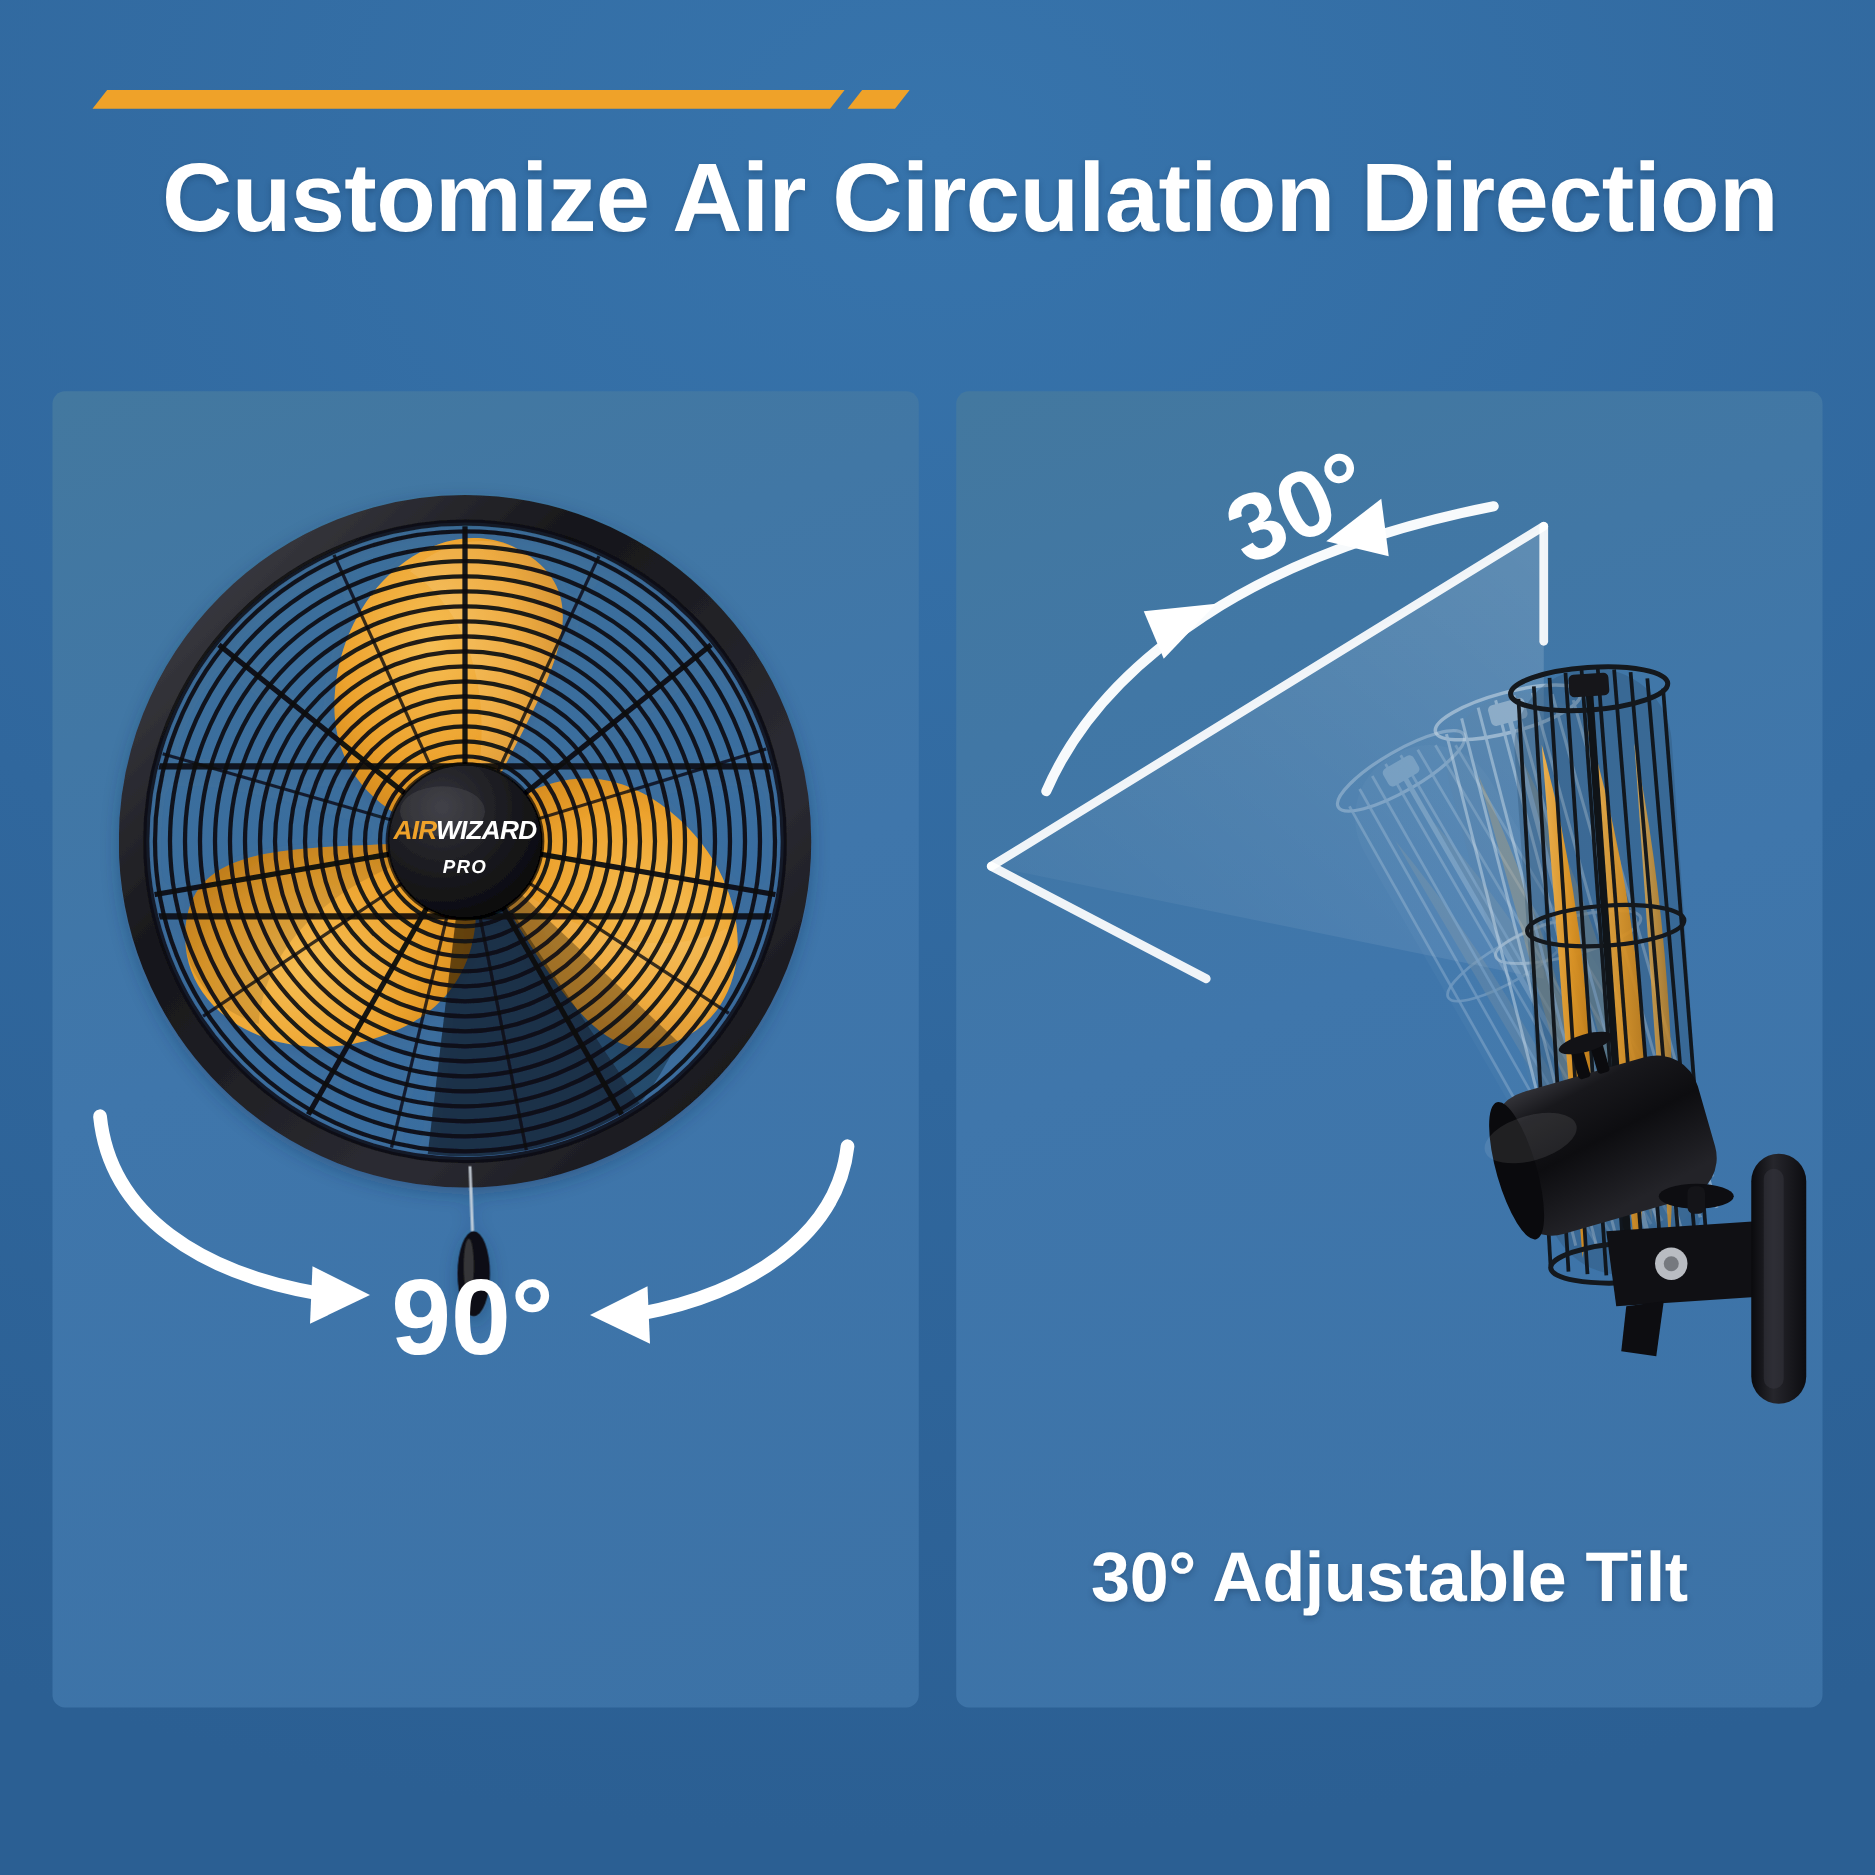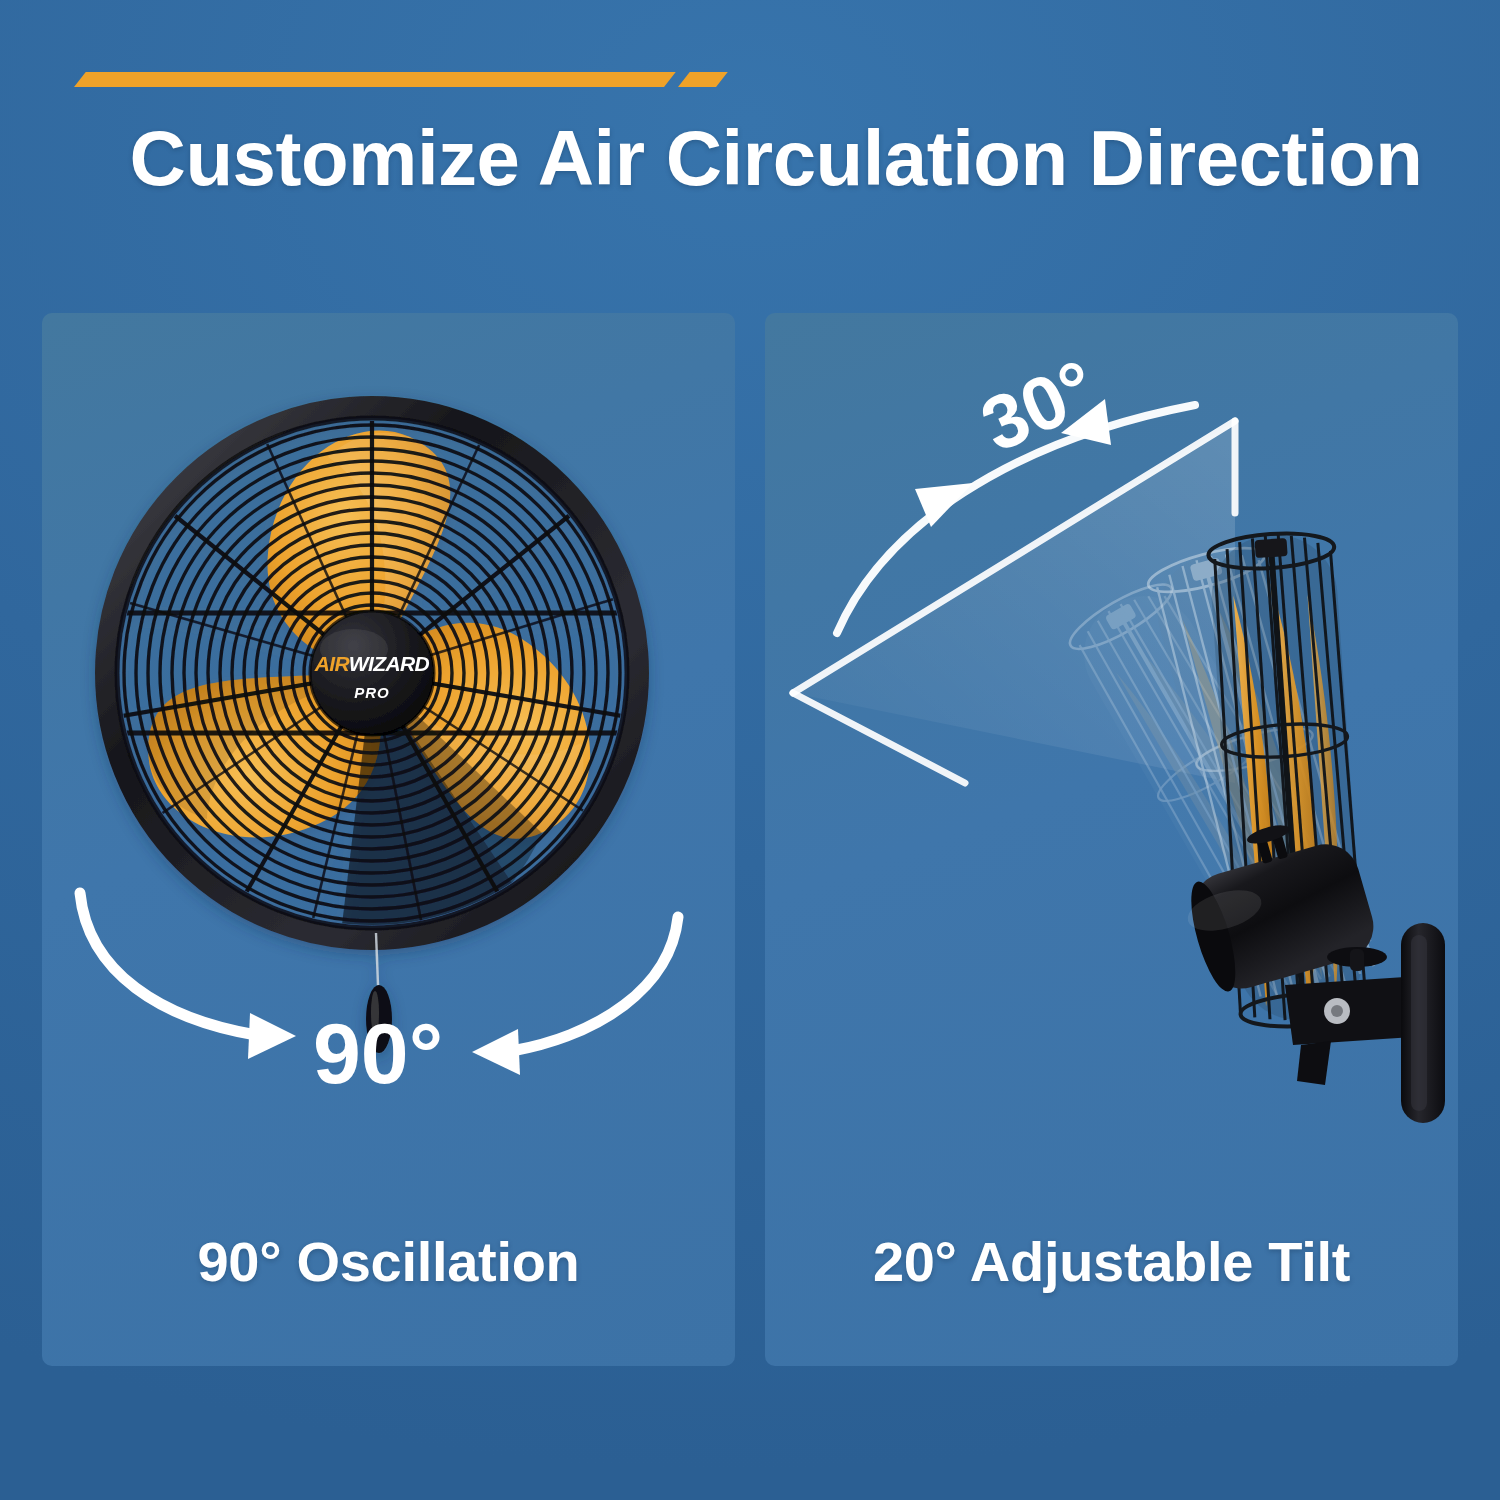--- a/index.html
+++ b/index.html
@@ -228,21 +228,20 @@
             <path d="M 208,700 L 254,723 L 206,746 Z" fill="#ffffff"></path>
 
             <path d="M 636,604 C 628,676 556,722 470,738" fill="none" stroke="#ffffff" stroke-width="11" stroke-linecap="round"></path>
             <path d="M 476,716 L 430,739 L 478,762 Z" fill="#ffffff"></path>
 
             <text x="336" y="770" text-anchor="middle" fill="#ffffff" font-family="Liberation Sans, sans-serif" font-size="86" font-weight="700">90°</text>
           </g>
         </svg>
       </div>
 
-      <div class="card-caption">90° Oscillation</div>
     </div>
 
     <div class="card">
       <div class="card-art">
         <svg viewBox="0 0 693 840" preserveAspectRatio="xMidYMid meet" aria-hidden="true">
           <defs>
             <linearGradient id="wedgeFill" x1="0" y1="1" x2="1" y2="0">
               <stop offset="0%" stop-color="#ffffff" stop-opacity=".02"></stop>
               <stop offset="60%" stop-color="#ffffff" stop-opacity=".10"></stop>
               <stop offset="100%" stop-color="#ffffff" stop-opacity=".16"></stop>
@@ -382,17 +381,17 @@
             <circle cx="572" cy="698" r="6" fill="#76797f"></circle>
 
             <rect x="636" y="610" width="44" height="200" rx="22" fill="url(#plateG)"></rect>
             <rect x="646" y="622" width="16" height="176" rx="8" fill="#3a3a42" opacity=".45"></rect>
 
             <path d="M 536,732 L 566,728 L 560,772 L 532,768 Z" fill="#0d0d11"></path>
           </g>
         </svg>
       </div>
 
-      <div class="card-caption">20° Adjustable Tilt</div>
+      <div class="card-caption">30° Adjustable Tilt</div>
     </div>
 
   </div>
 </div>
 
 </body></html>

